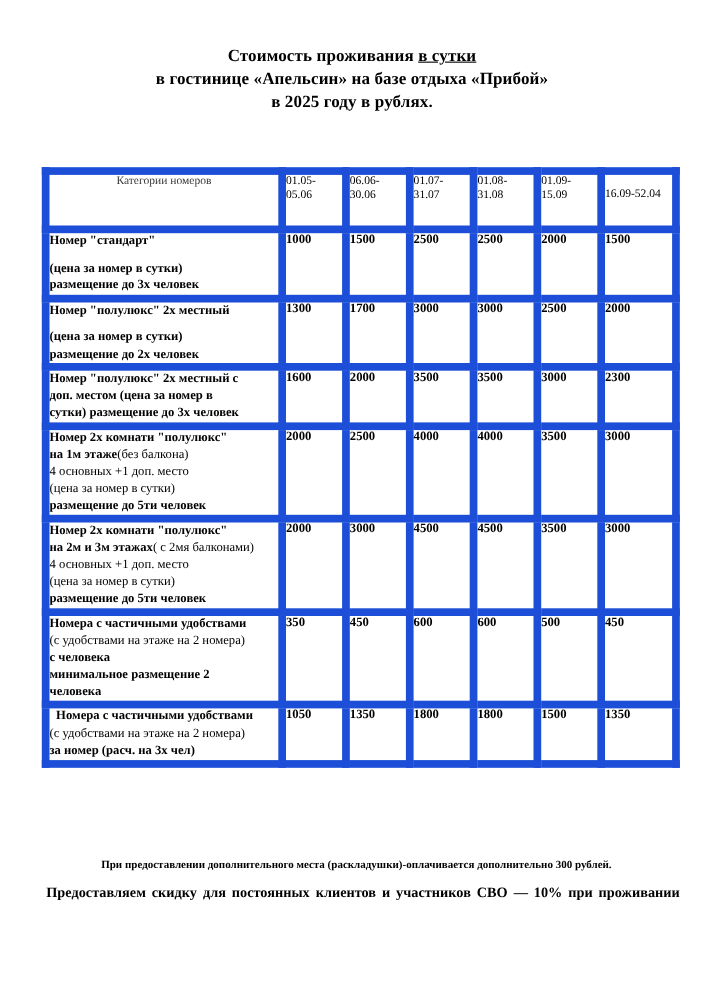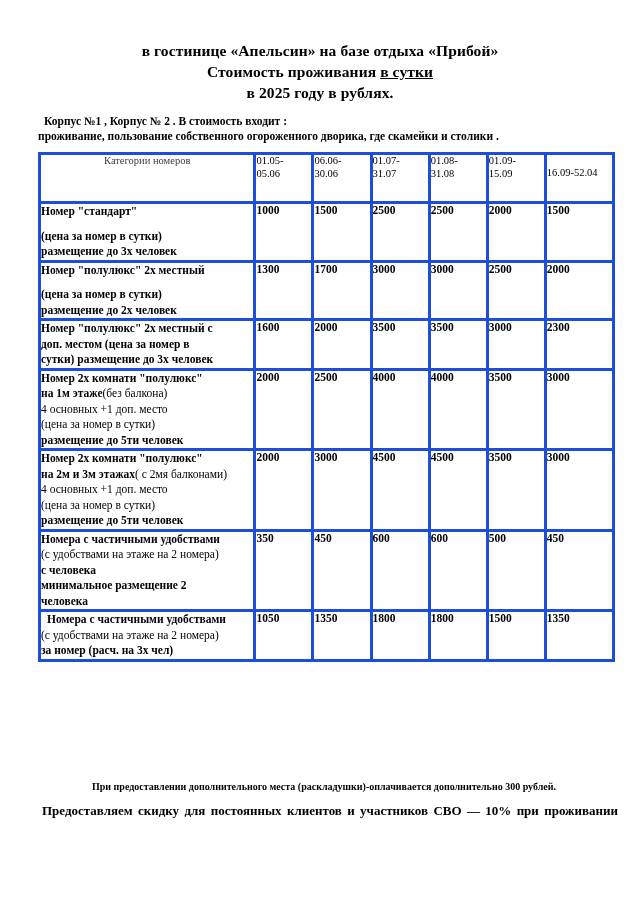--- a/index.html
+++ b/index.html
@@ -60,21 +60,21 @@
   
   .price-table {
     position: absolute;
     left: 38px;
     top: 152px;
     width: 577px;
     border-collapse: collapse;
     table-layout: fixed;
   }
   .price-table td, .price-table th {
-    border: 3px solid #1d4ed8;
+    border: 7px solid #1d4ed8;
     vertical-align: top;
     padding: 0;
   }
 
   col.c-cat  { width: 215px; }
   col.c-p    { width: 58px; }
   col.c-last { width: 68px; }
 
   
   .hdr-cat {
@@ -150,31 +150,27 @@
   .note-big .l2 {
     display: block;
   }
 </style>
 </head>
 <body>
 
 <div class="page">
 
   <div class="title-block">
-    <div class="title-line">в гостинице «Апельсин» на базе отдыха «Прибой»</div>
     <div class="title-line">
       <span>Стоимость проживания </span><span class="u">в сутки</span><span> </span>
     </div>
+    <div class="title-line">в гостинице «Апельсин» на базе отдыха «Прибой»</div>
     <div class="title-line">в 2025 году в  рублях.</div>
   </div>
 
-  <div class="intro">
-    <div class="intro-line first">Корпус №1 , Корпус № 2 .  В стоимость входит :</div>
-    <div class="intro-line">проживание, пользование собственного огороженного дворика, где скамейки и столики .</div>
-  </div>
 
   <table class="price-table">
     <colgroup>
       <col class="c-cat">
         <col class="c-p">
         <col class="c-p">
         <col class="c-p">
         <col class="c-p">
         <col class="c-p">
         <col class="c-last">

